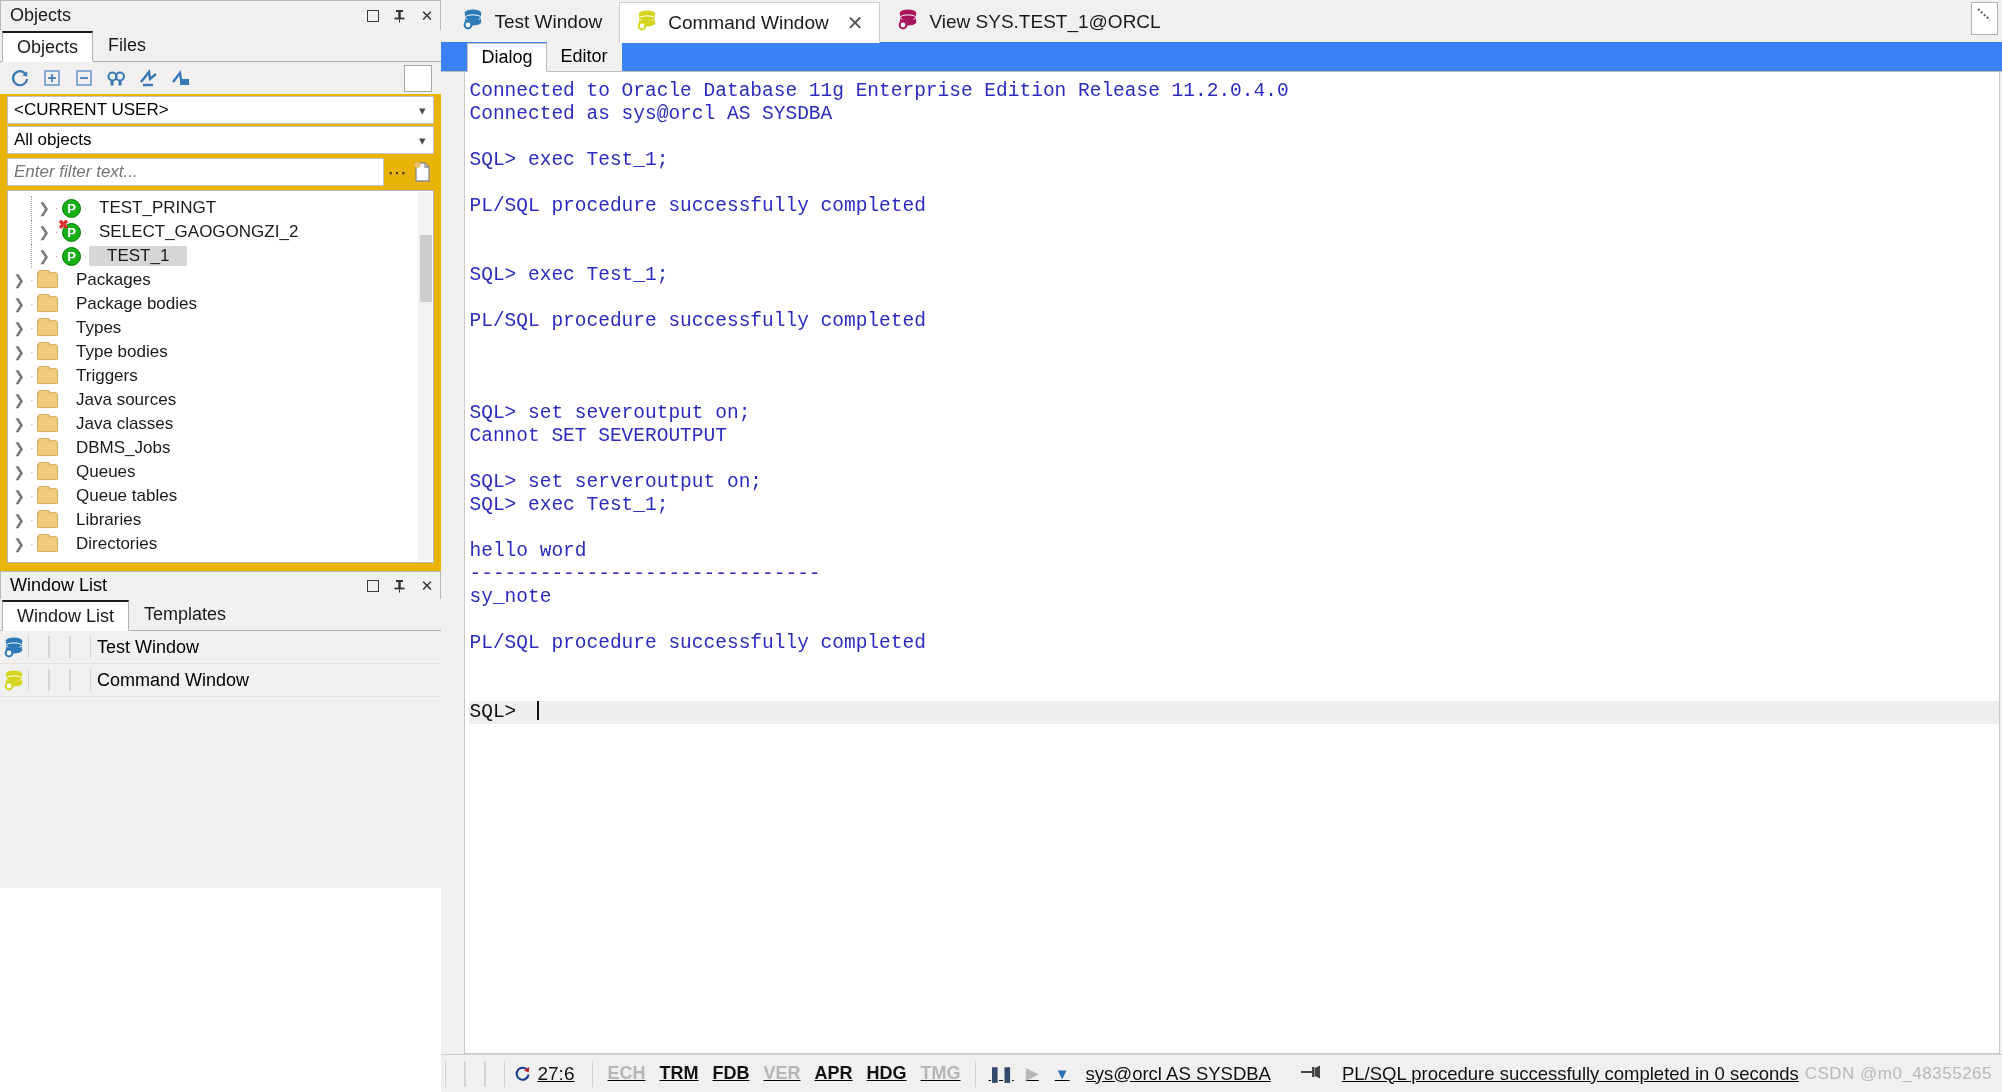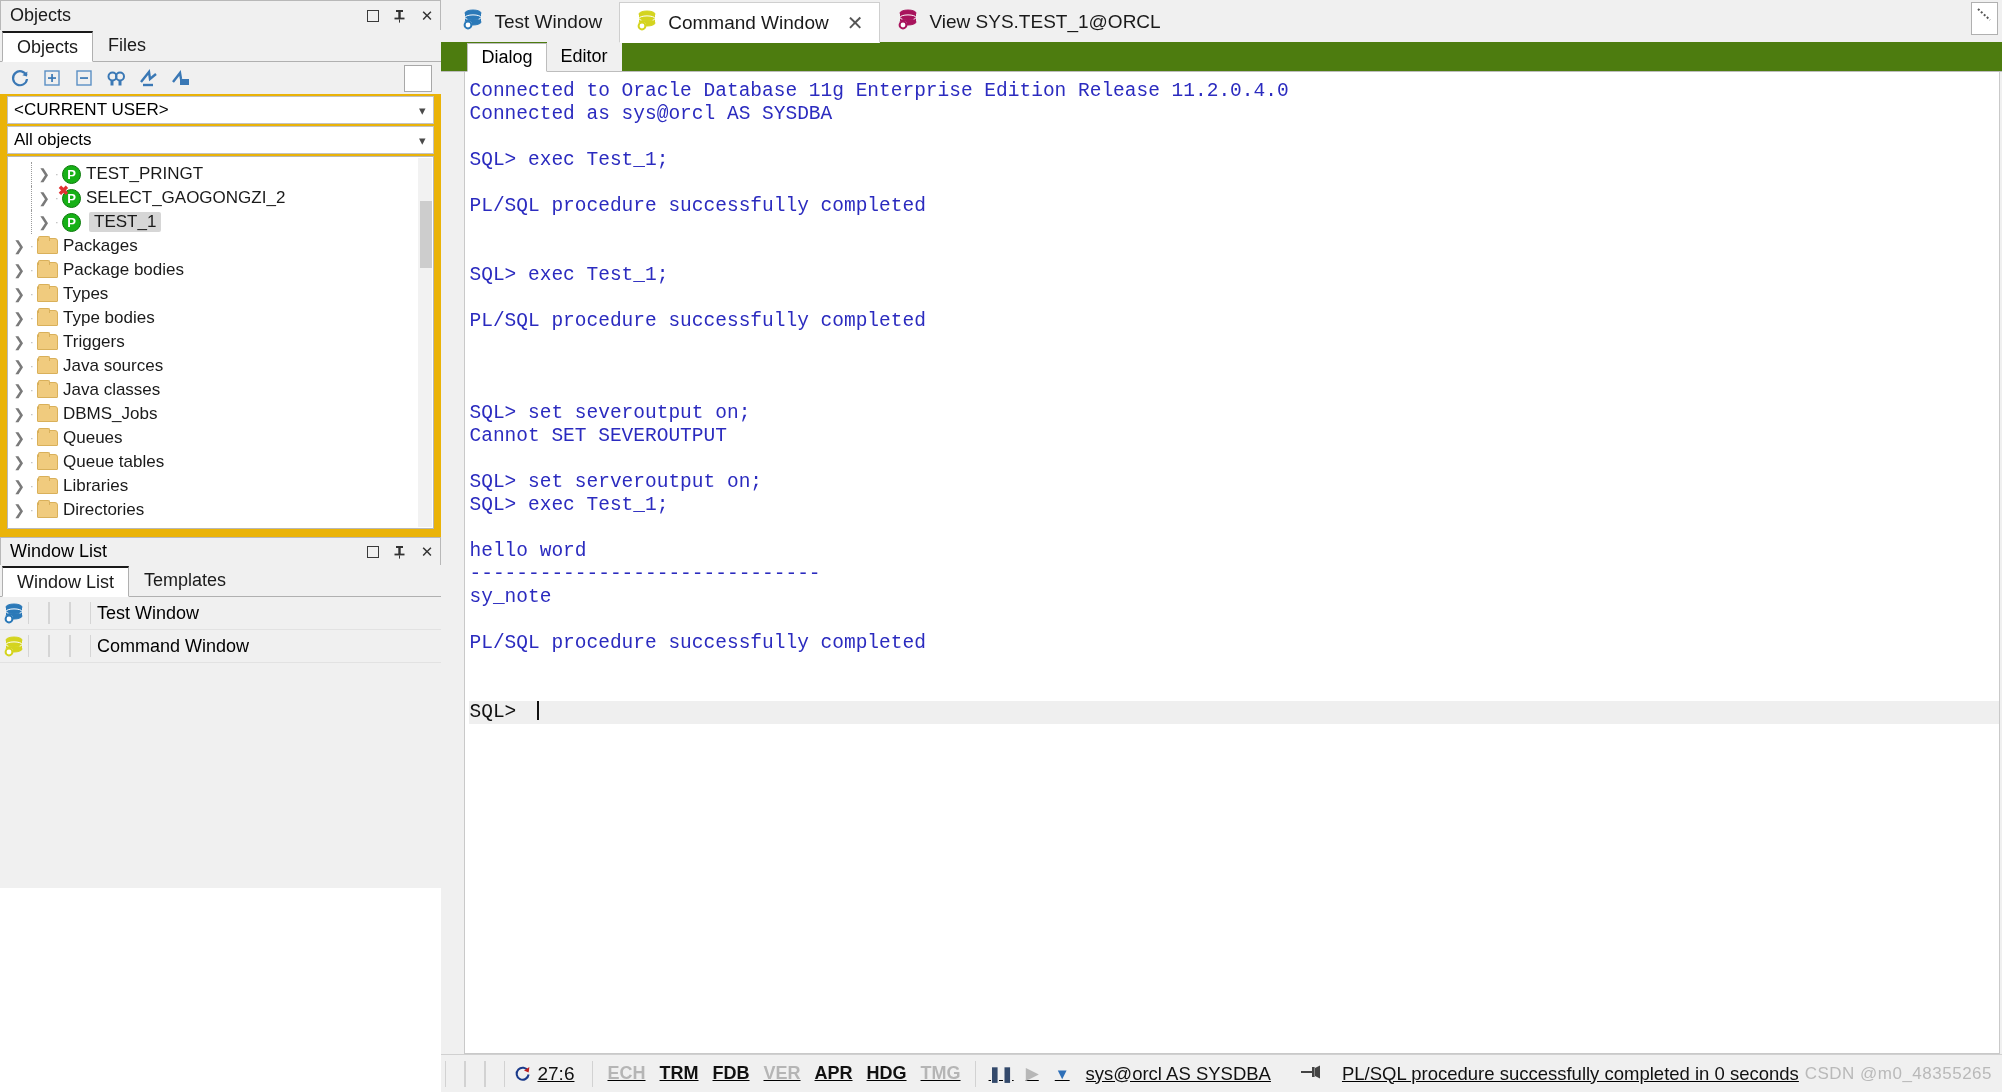--- a/index.html
+++ b/index.html
@@ -148,21 +148,21 @@
     color: #1a1a1a;
     cursor: pointer;
     white-space: nowrap;
   }
   .tnode .arrow {
     width: 22px; text-align: center;
     color: #7a7a7a; font-size: 14px;
     flex: 0 0 22px;
   }
   .tnode .dotted { width: 7px; flex: 0 0 7px; color: #b0b0b0; font-size: 11px; }
-  .tnode .lbl { padding: 0 5px; border-radius: 2px; }
+  .tnode .lbl { padding: 0 18px; border-radius: 2px; }
   .tnode.sel .lbl { background: #d6d6d6; margin-left: 8px; }
   .ico-proc {
     width: 19px; height: 19px; border-radius: 50%;
     background: #16b016; border: 1.5px solid #0a7a0a;
     color: #fff; font-size: 13px; font-weight: bold;
     display:flex; align-items:center; justify-content:center;
     flex: 0 0 19px;
     position: relative;
   }
   .ico-proc .xmark {
@@ -249,21 +249,21 @@
   }
   .mtab .xclose { color: #555; font-size: 20px; margin-left: 8px; cursor: pointer; }
   .corner-box {
     position: absolute; right: 4px; top: 2px;
     width: 27px; height: 33px;
     background: #fff; border: 1px solid #b0b0b0;
   }
 
   .sub-tabs {
     height: 30px;
-    background: #4d7c0f;
+    background: #3b82f6;
     display: flex; align-items: flex-end;
     padding-left: 26px;
     border-bottom: 1px solid #bdbdbd;
   }
   .stab {
     height: 29px; padding: 0 13px;
     display: flex; align-items: center;
     font-size: 18px;
     cursor: pointer;
     background: #f0f0f0;
@@ -417,20 +417,31 @@
     <div class="combo">
       <span>&lt;CURRENT USER&gt;</span>
       <span class="chev">▾</span>
     </div>
 
     <div class="combo">
       <span>All objects</span>
       <span class="chev">▾</span>
     </div>
 
+    <div class="filterrow">
+      <input type="text" placeholder="Enter filter text..." style="">
+      <span class="filter-dots">⋯</span>
+      <span class="filter-page">
+        <svg width="19" height="22" viewBox="0 0 19 22">
+            <path d="M3 2 H12 L16 6 V20 H3 Z" fill="#fff" stroke="#8a8a8a" stroke-width="1.3"></path>
+            <path d="M12 2 V6 H16" fill="none" stroke="#8a8a8a" stroke-width="1.3"></path>
+            <circle cx="4.5" cy="4" r="3" fill="#eec271"></circle>
+          </svg>
+      </span>
+    </div>
 
     <div class="tree">
       <div class="tree-inner">
           <div class="tnode">
             <span style="width:23px;flex:0 0 23px;"></span>
             <span style="width:2px;flex:0 0 2px;height:24px;border-left:1px dotted #9b9b9b;"></span>
             <span class="arrow">❯</span>
             <span class="dotted">·</span>
             <span class="ico-proc">P</span>
             <span class="lbl">TEST_PRINGT</span>

